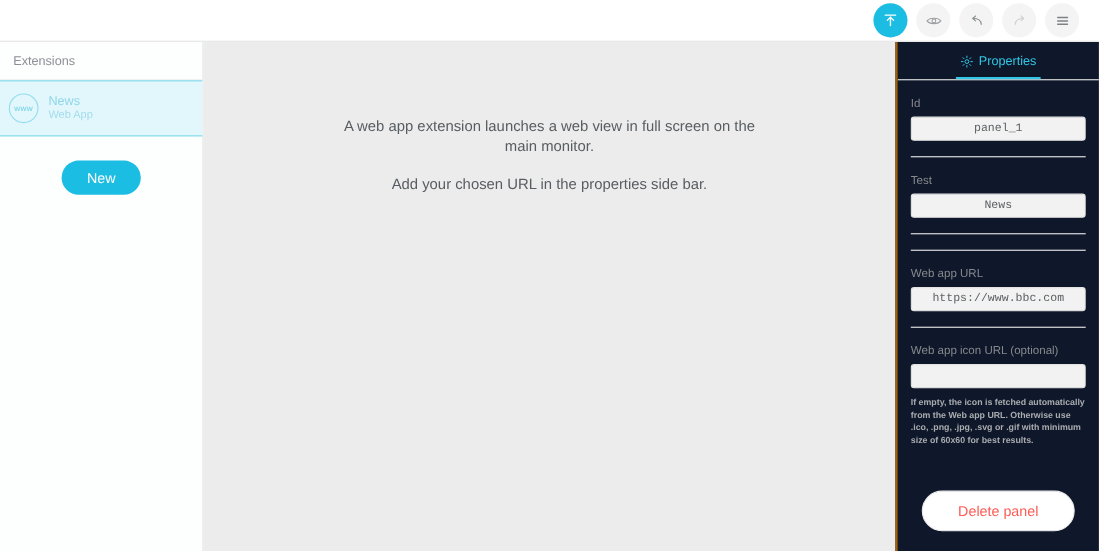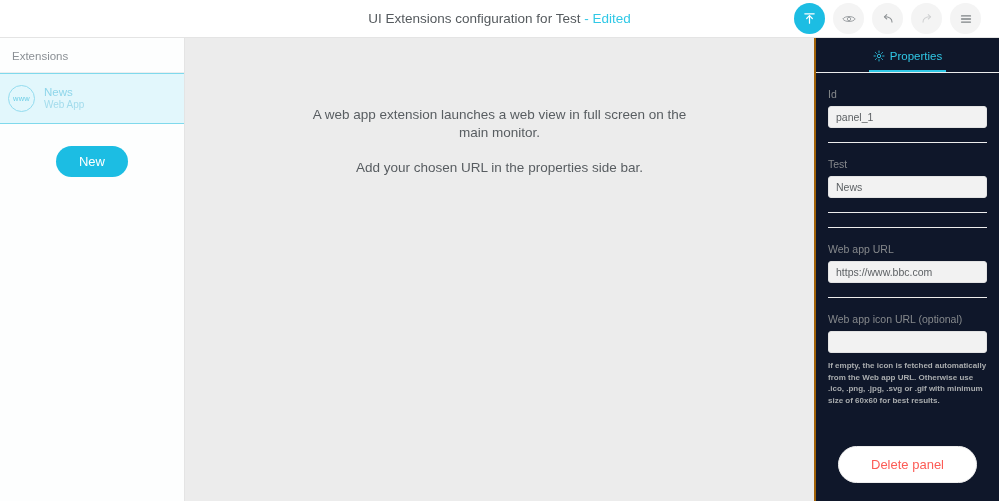--- a/index.html
+++ b/index.html
@@ -214,22 +214,23 @@
   }
   .field-input {
     width: 100%;
     height: 22px;
     background: #f2f2f2;
     border: 1px solid #e3e3e3;
     border-radius: 3px;
     font-size: 10.5px;
     color: #5d6164;
     padding: 0 7px;
-    font-family: Liberation Sans, sans-serif;
+    font-family: Liberation Mono, monospace;
     outline: none;
+    text-align: center;
   }
   .field-input::placeholder { color: #b5b8ba; }
 
   .divider {
     height: 1px;
     background: #ededed;
     margin: 14px 12px 0 12px;
   }
 
   .pos-btns {
@@ -274,25 +275,20 @@
   }
 </style>
 </head>
 <body>
 
 <div id="app">
 
   <div class="header">
 
 
-    <div class="header-title">
-      <span>UI Extensions configuration for Test</span>
-      <span class="edited">-</span>
-      <span class="edited">Edited</span>
-    </div>
 
     <div class="header-actions">
 
       <div class="circle-btn primary">
         <svg width="15" height="15" viewBox="0 0 16 16">
           <line x1="3" y1="3" x2="13" y2="3" stroke="#ffffff" stroke-width="1.3" stroke-linecap="round"></line>
           <line x1="8" y1="13" x2="8" y2="5" stroke="#ffffff" stroke-width="1.3" stroke-linecap="round"></line>
           <polyline points="5,8 8,5 11,8" fill="none" stroke="#ffffff" stroke-width="1.3" stroke-linecap="round" stroke-linejoin="round"></polyline>
         </svg>
       </div>

